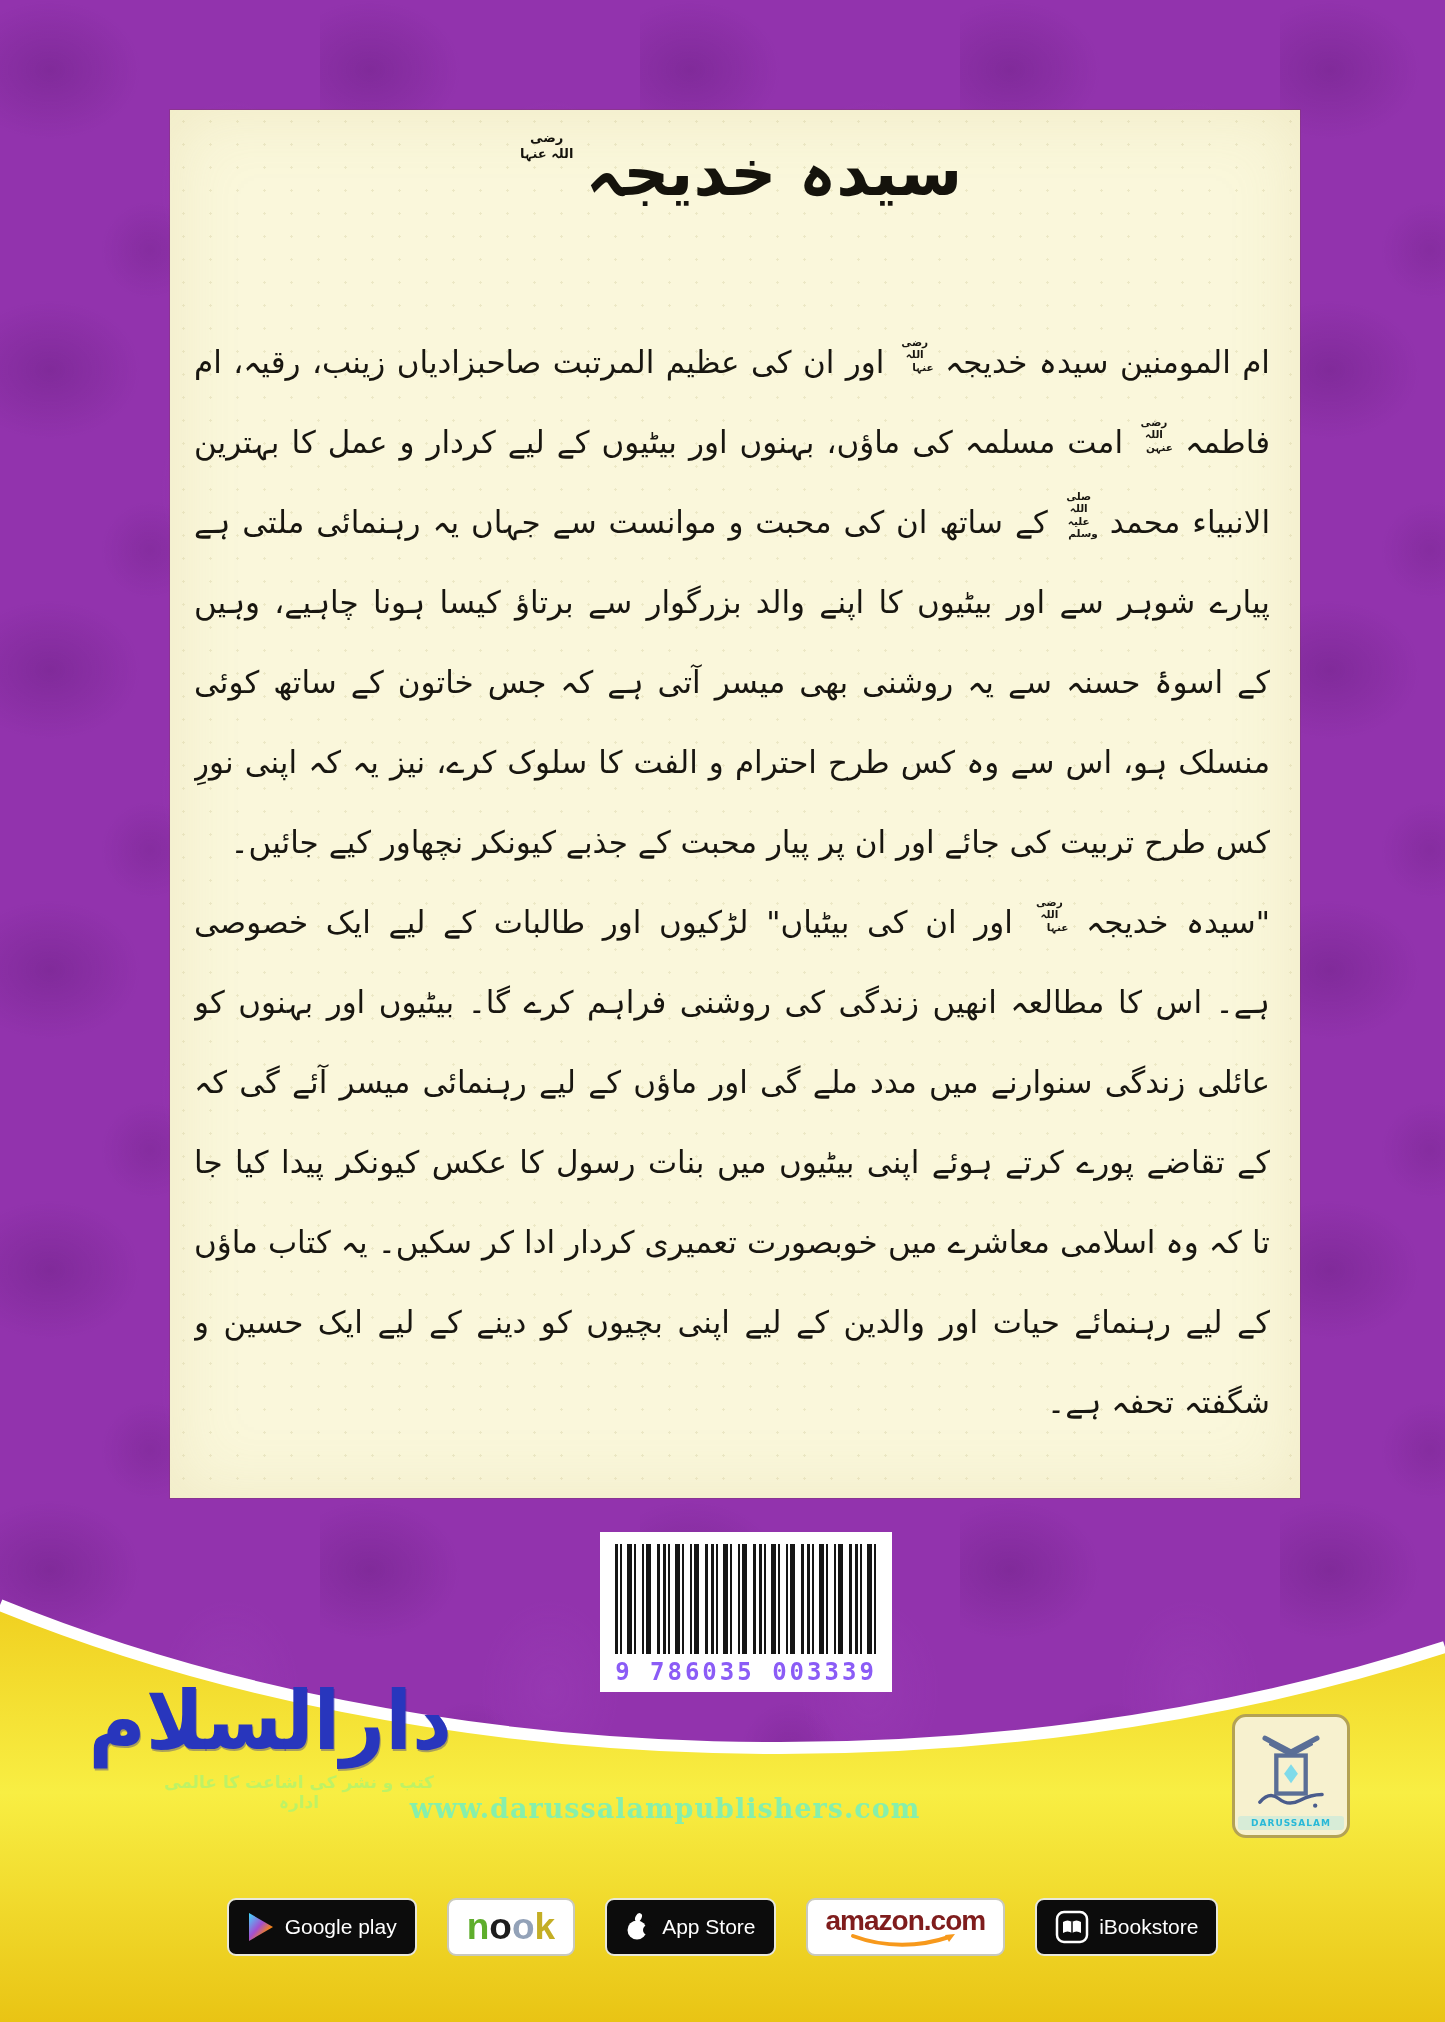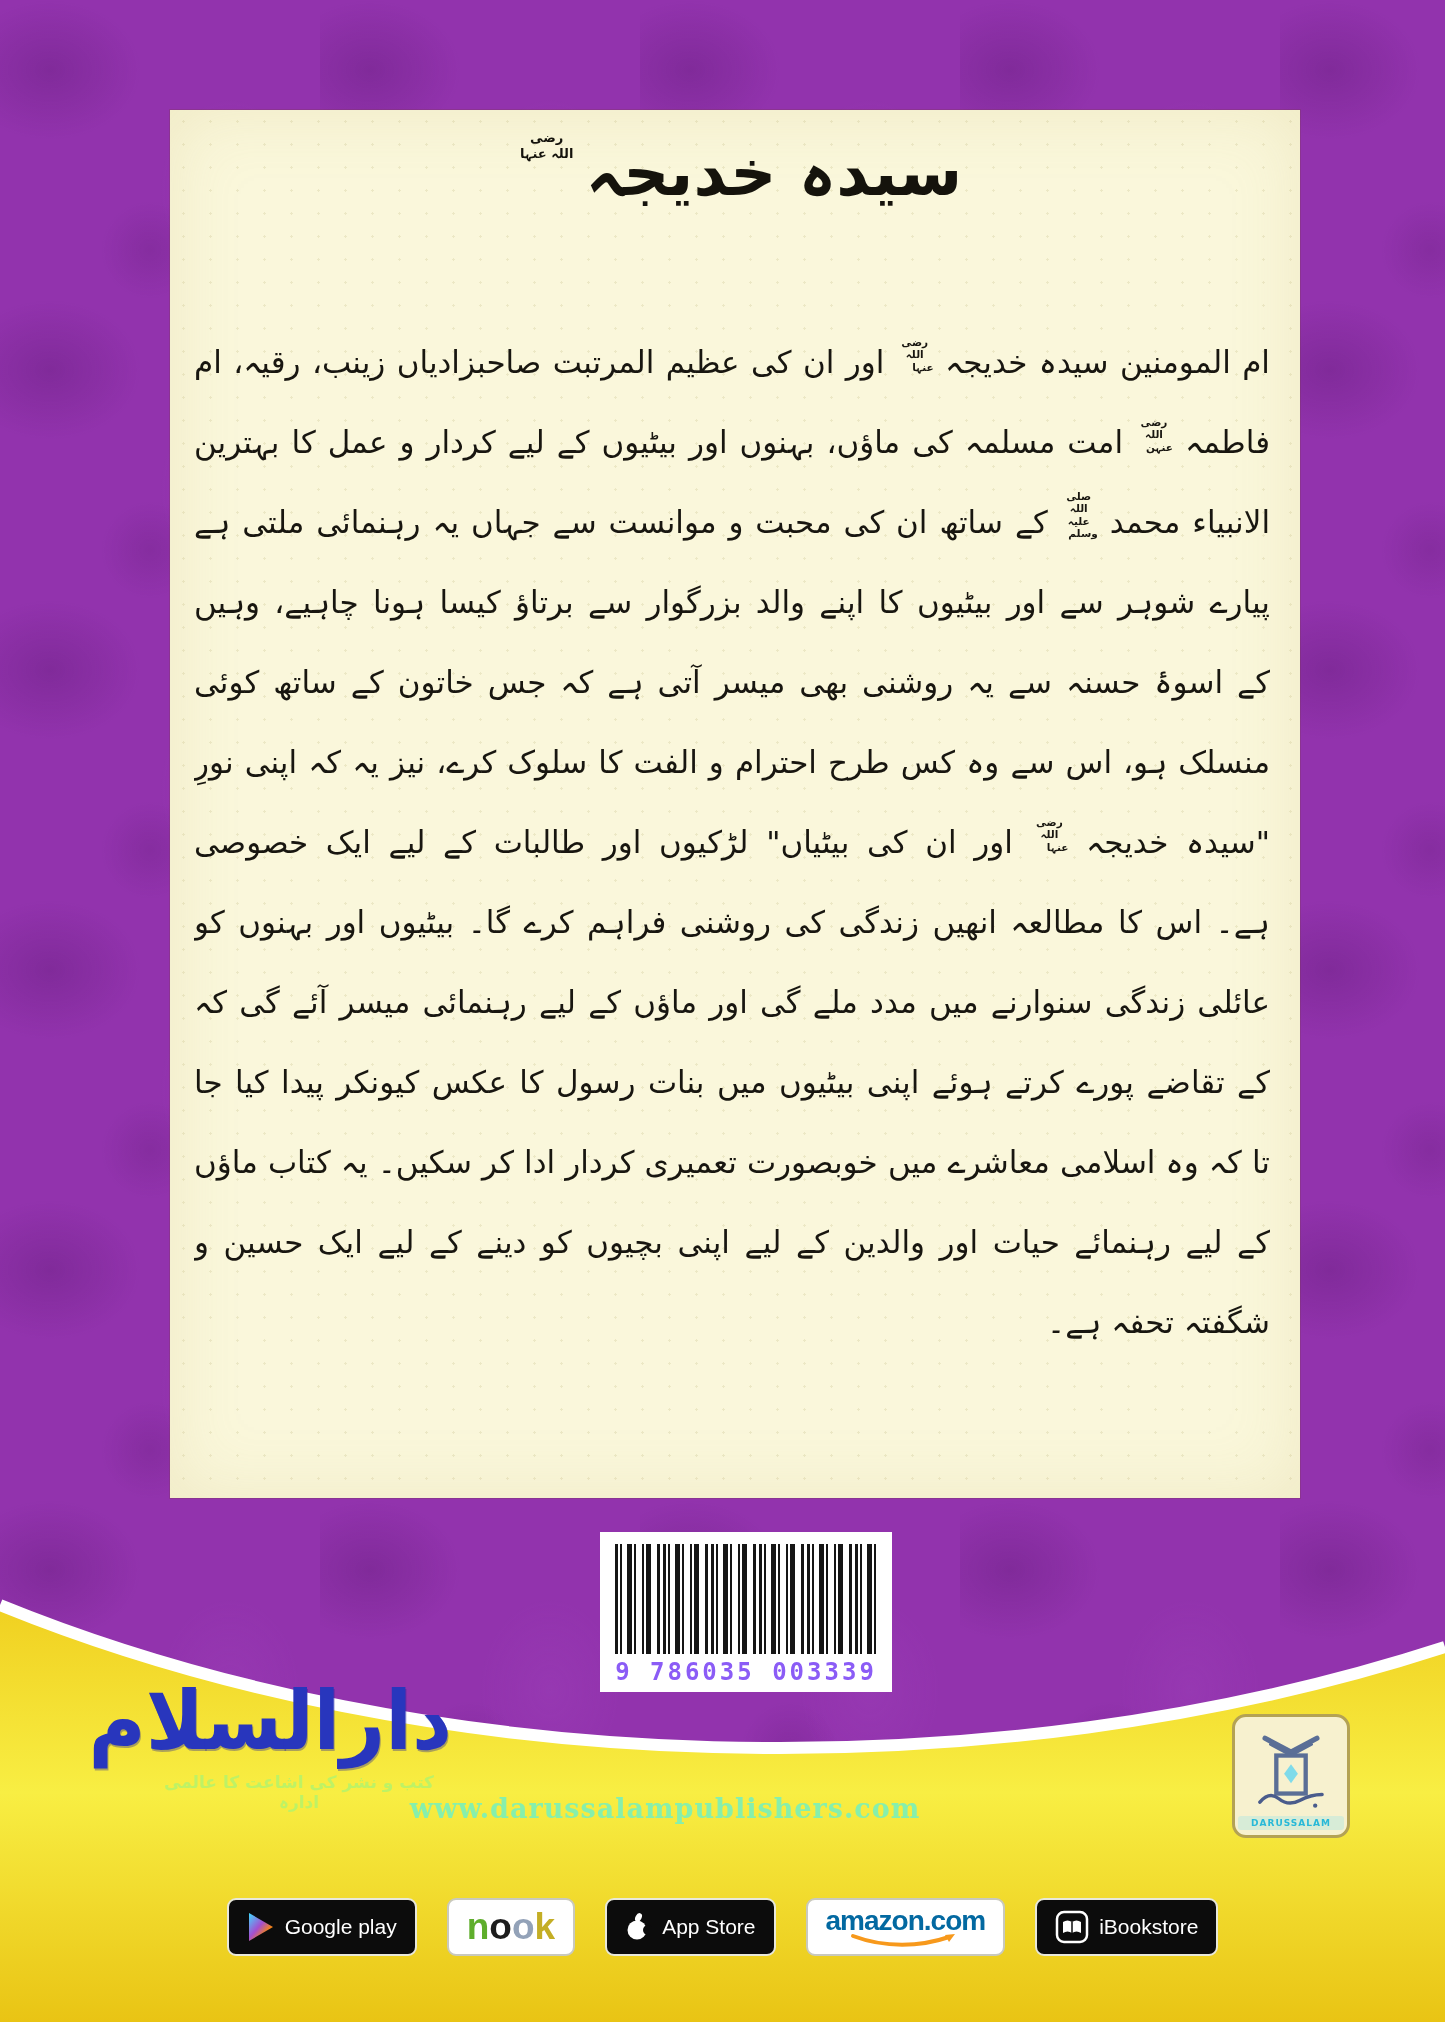--- a/index.html
+++ b/index.html
@@ -101,21 +101,21 @@
     box-sizing:border-box;
   }
   .badge.black{background:#0c0c0c;color:#fff;border:2px solid #e8e8da;padding:0 18px;gap:10px;}
   .badge.white{background:#ffffff;border:2px solid #c9c9bd;padding:0 18px;}
   .badge .blabel{font-size:21px;color:#fff;white-space:nowrap;font-family:"Liberation Sans",sans-serif;}
   .nook-word span{font-size:37px;font-weight:bold;font-family:"Liberation Sans",sans-serif;}
   .nk0{color:#5fae2c}.nk1{color:#1d1d1d}.nk2{color:#93a2b8}.nk3{color:#c4ae25}
   .amz-wrap{display:flex;flex-direction:column;align-items:center;}
   .amz-text{
     font-family:"Liberation Sans",sans-serif;font-weight:bold;font-size:28px;
-    letter-spacing:-1px;color:#0369a1;line-height:1;
+    letter-spacing:-1px;color:#7f1d1d;line-height:1;
   }
   .amz-smile{margin-top:-2px;}
 </style>
 </head>
 <body>
 
 <div class="cover">
   <div class="damask"></div>
 
   <div class="panel">
@@ -125,20 +125,21 @@
       <span class="title-main">سیدہ خدیجہ</span><span class="title-hon">رضی اللہ عنہا</span>
     </div>
 
     <div class="blurb">
         <div class="line"><span>ام المومنین سیدہ خدیجہ </span><span class="hon">رضی اللہ عنہا</span><span> اور ان کی عظیم المرتبت صاحبزادیاں زینب، رقیہ، ام کلثوم اور</span></div>
         <div class="line"><span>فاطمہ </span><span class="hon">رضی اللہ عنہن</span><span> امت مسلمہ کی ماؤں، بہنوں اور بیٹیوں کے لیے کردار و عمل کا بہترین نمونہ ہیں۔ سید</span></div>
         <div class="line"><span>الانبیاء محمد </span><span class="hon">صلی اللہ علیہ وسلم</span><span> کے ساتھ ان کی محبت و موانست سے جہاں یہ رہنمائی ملتی ہے کہ بیوی کا اپنے</span></div>
         <div class="line"><span>پیارے شوہر سے اور بیٹیوں کا اپنے والد بزرگوار سے برتاؤ کیسا ہونا چاہیے، وہیں رسول اللہ </span></div>
         <div class="line"><span>کے اسوۂ حسنہ سے یہ روشنی بھی میسر آتی ہے کہ جس خاتون کے ساتھ کوئی رشتہ ازدواج میں</span></div>
         <div class="line"><span>منسلک ہو، اس سے وہ کس طرح احترام و الفت کا سلوک کرے، نیز یہ کہ اپنی نورِ نظر بیٹیوں کی</span></div>
+        <div class="line end"><span>کس طرح تربیت کی جائے اور ان پر پیار محبت کے جذبے کیونکر نچھاور کیے جائیں۔</span></div>
         <div class="line"><span>"سیدہ خدیجہ </span><span class="hon">رضی اللہ عنہا</span><span> اور ان کی بیٹیاں" لڑکیوں اور طالبات کے لیے ایک خصوصی پیشکش</span></div>
         <div class="line"><span>ہے۔ اس کا مطالعہ انھیں  زندگی کی روشنی فراہم کرے گا۔ بیٹیوں اور بہنوں کو اپنی خانگی اور</span></div>
         <div class="line"><span>عائلی زندگی سنوارنے میں مدد ملے گی اور ماؤں کے لیے رہنمائی میسر آئے گی کہ حسن تربیت</span></div>
         <div class="line"><span>کے تقاضے پورے کرتے ہوئے اپنی بیٹیوں میں بنات رسول کا عکس کیونکر پیدا کیا جا سکتا ہے</span></div>
         <div class="line"><span>تا کہ وہ اسلامی معاشرے میں خوبصورت تعمیری کردار ادا کر سکیں۔ یہ کتاب ماؤں اور بہنوں</span></div>
         <div class="line"><span>کے لیے رہنمائے حیات اور والدین کے لیے اپنی بچیوں کو دینے کے لیے ایک حسین و جمیل اور</span></div>
         <div class="line end"><span>شگفتہ تحفہ ہے۔</span></div>
       </div>
   </div>
 

